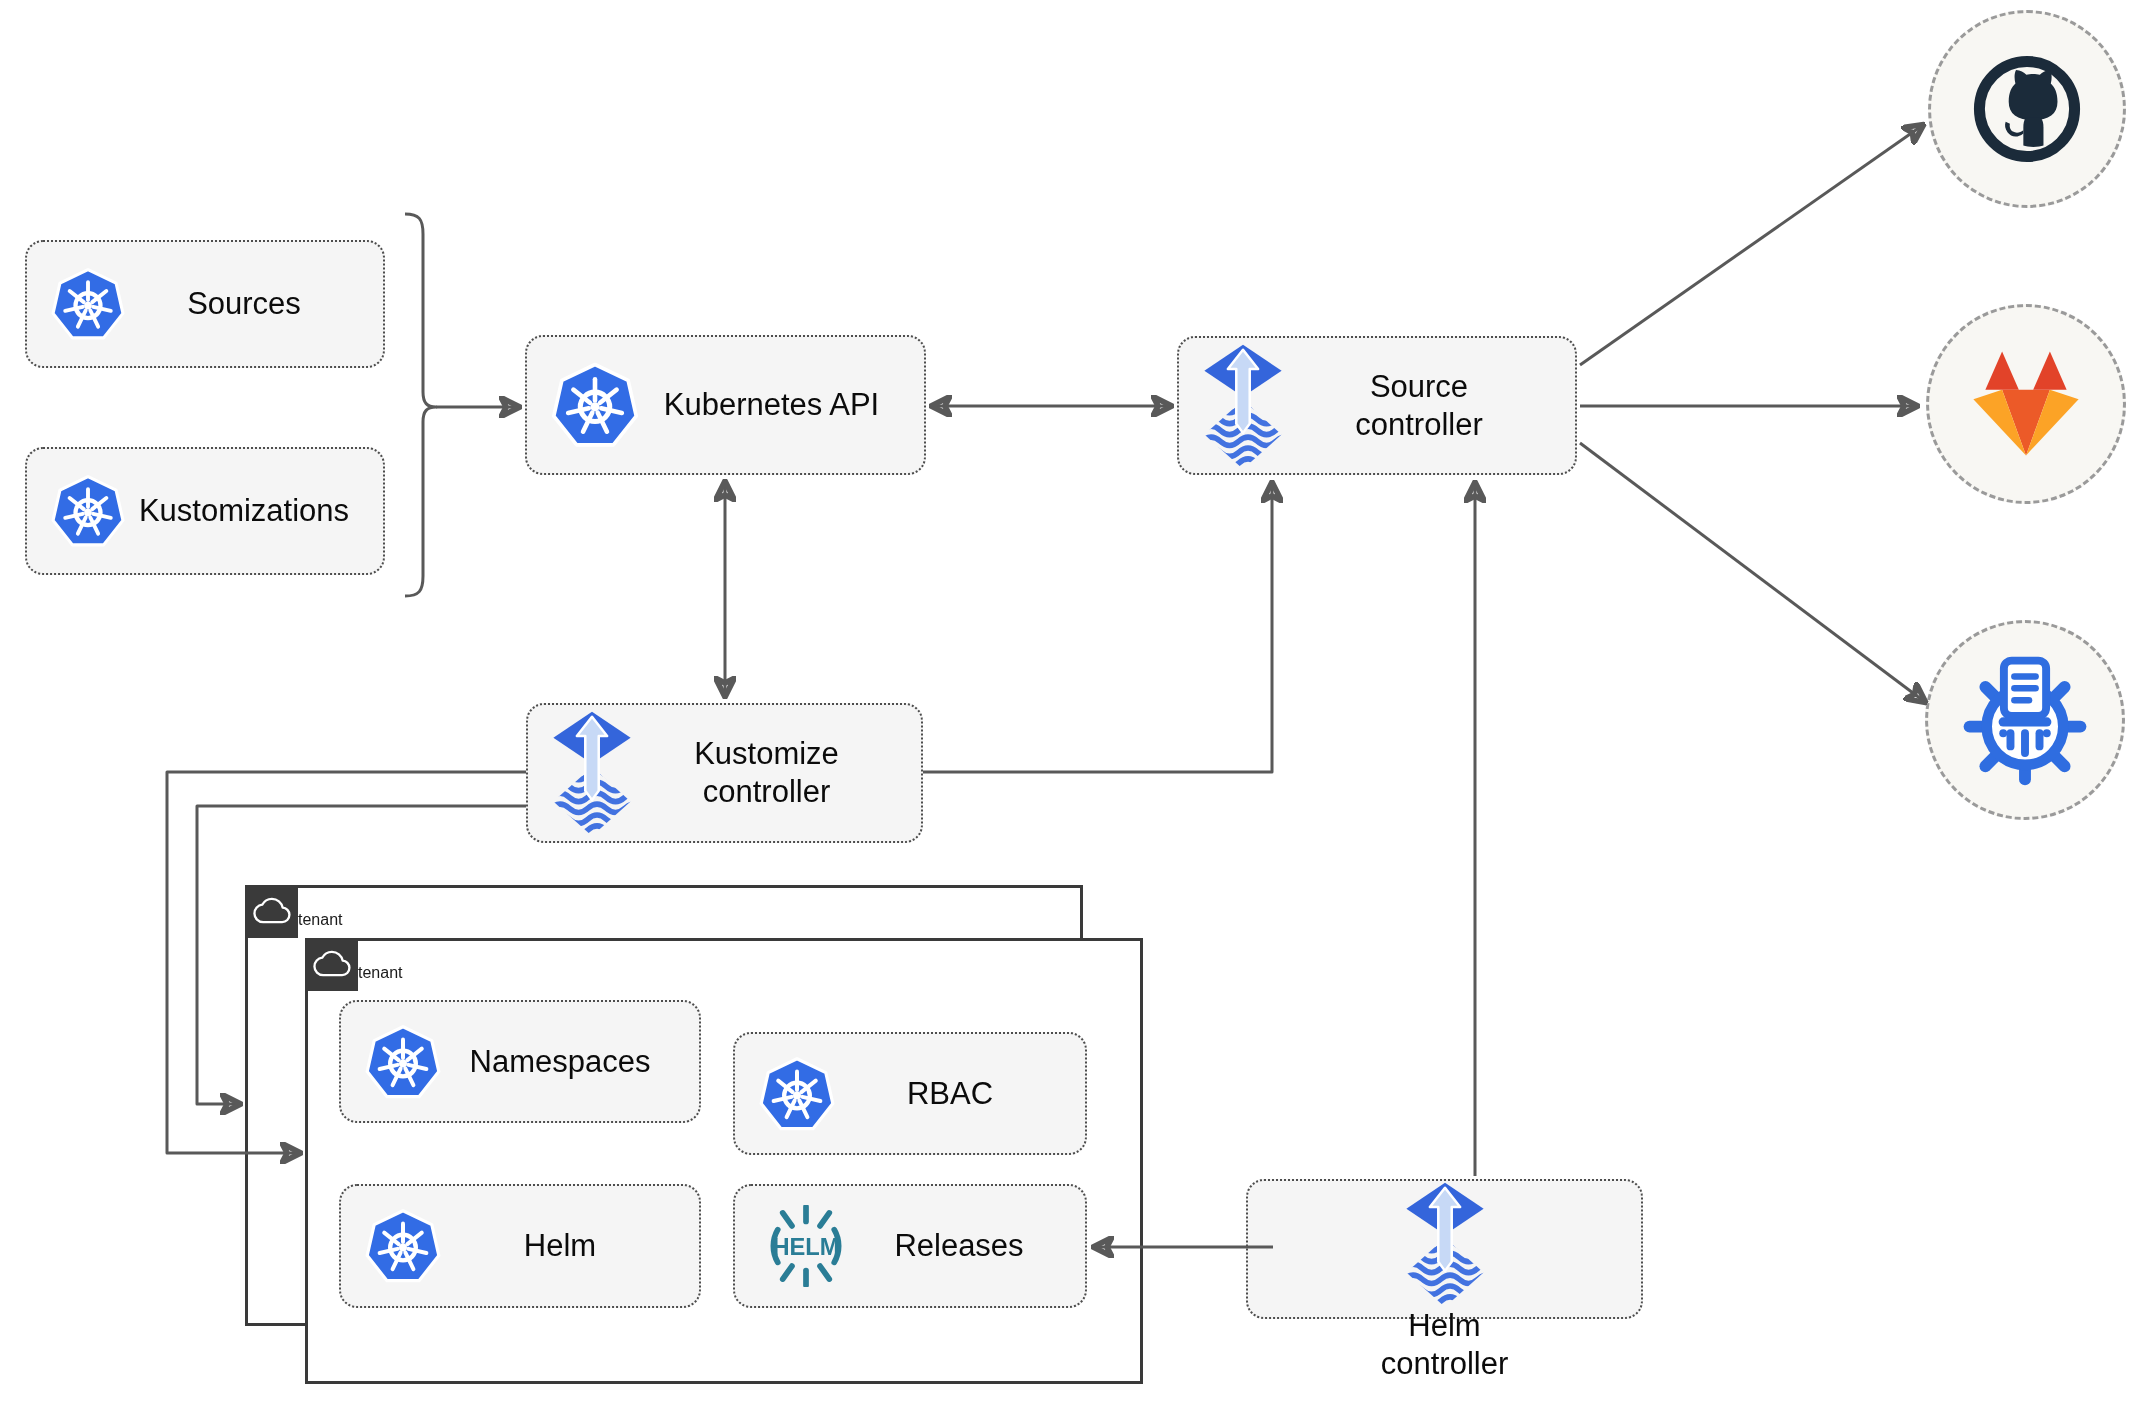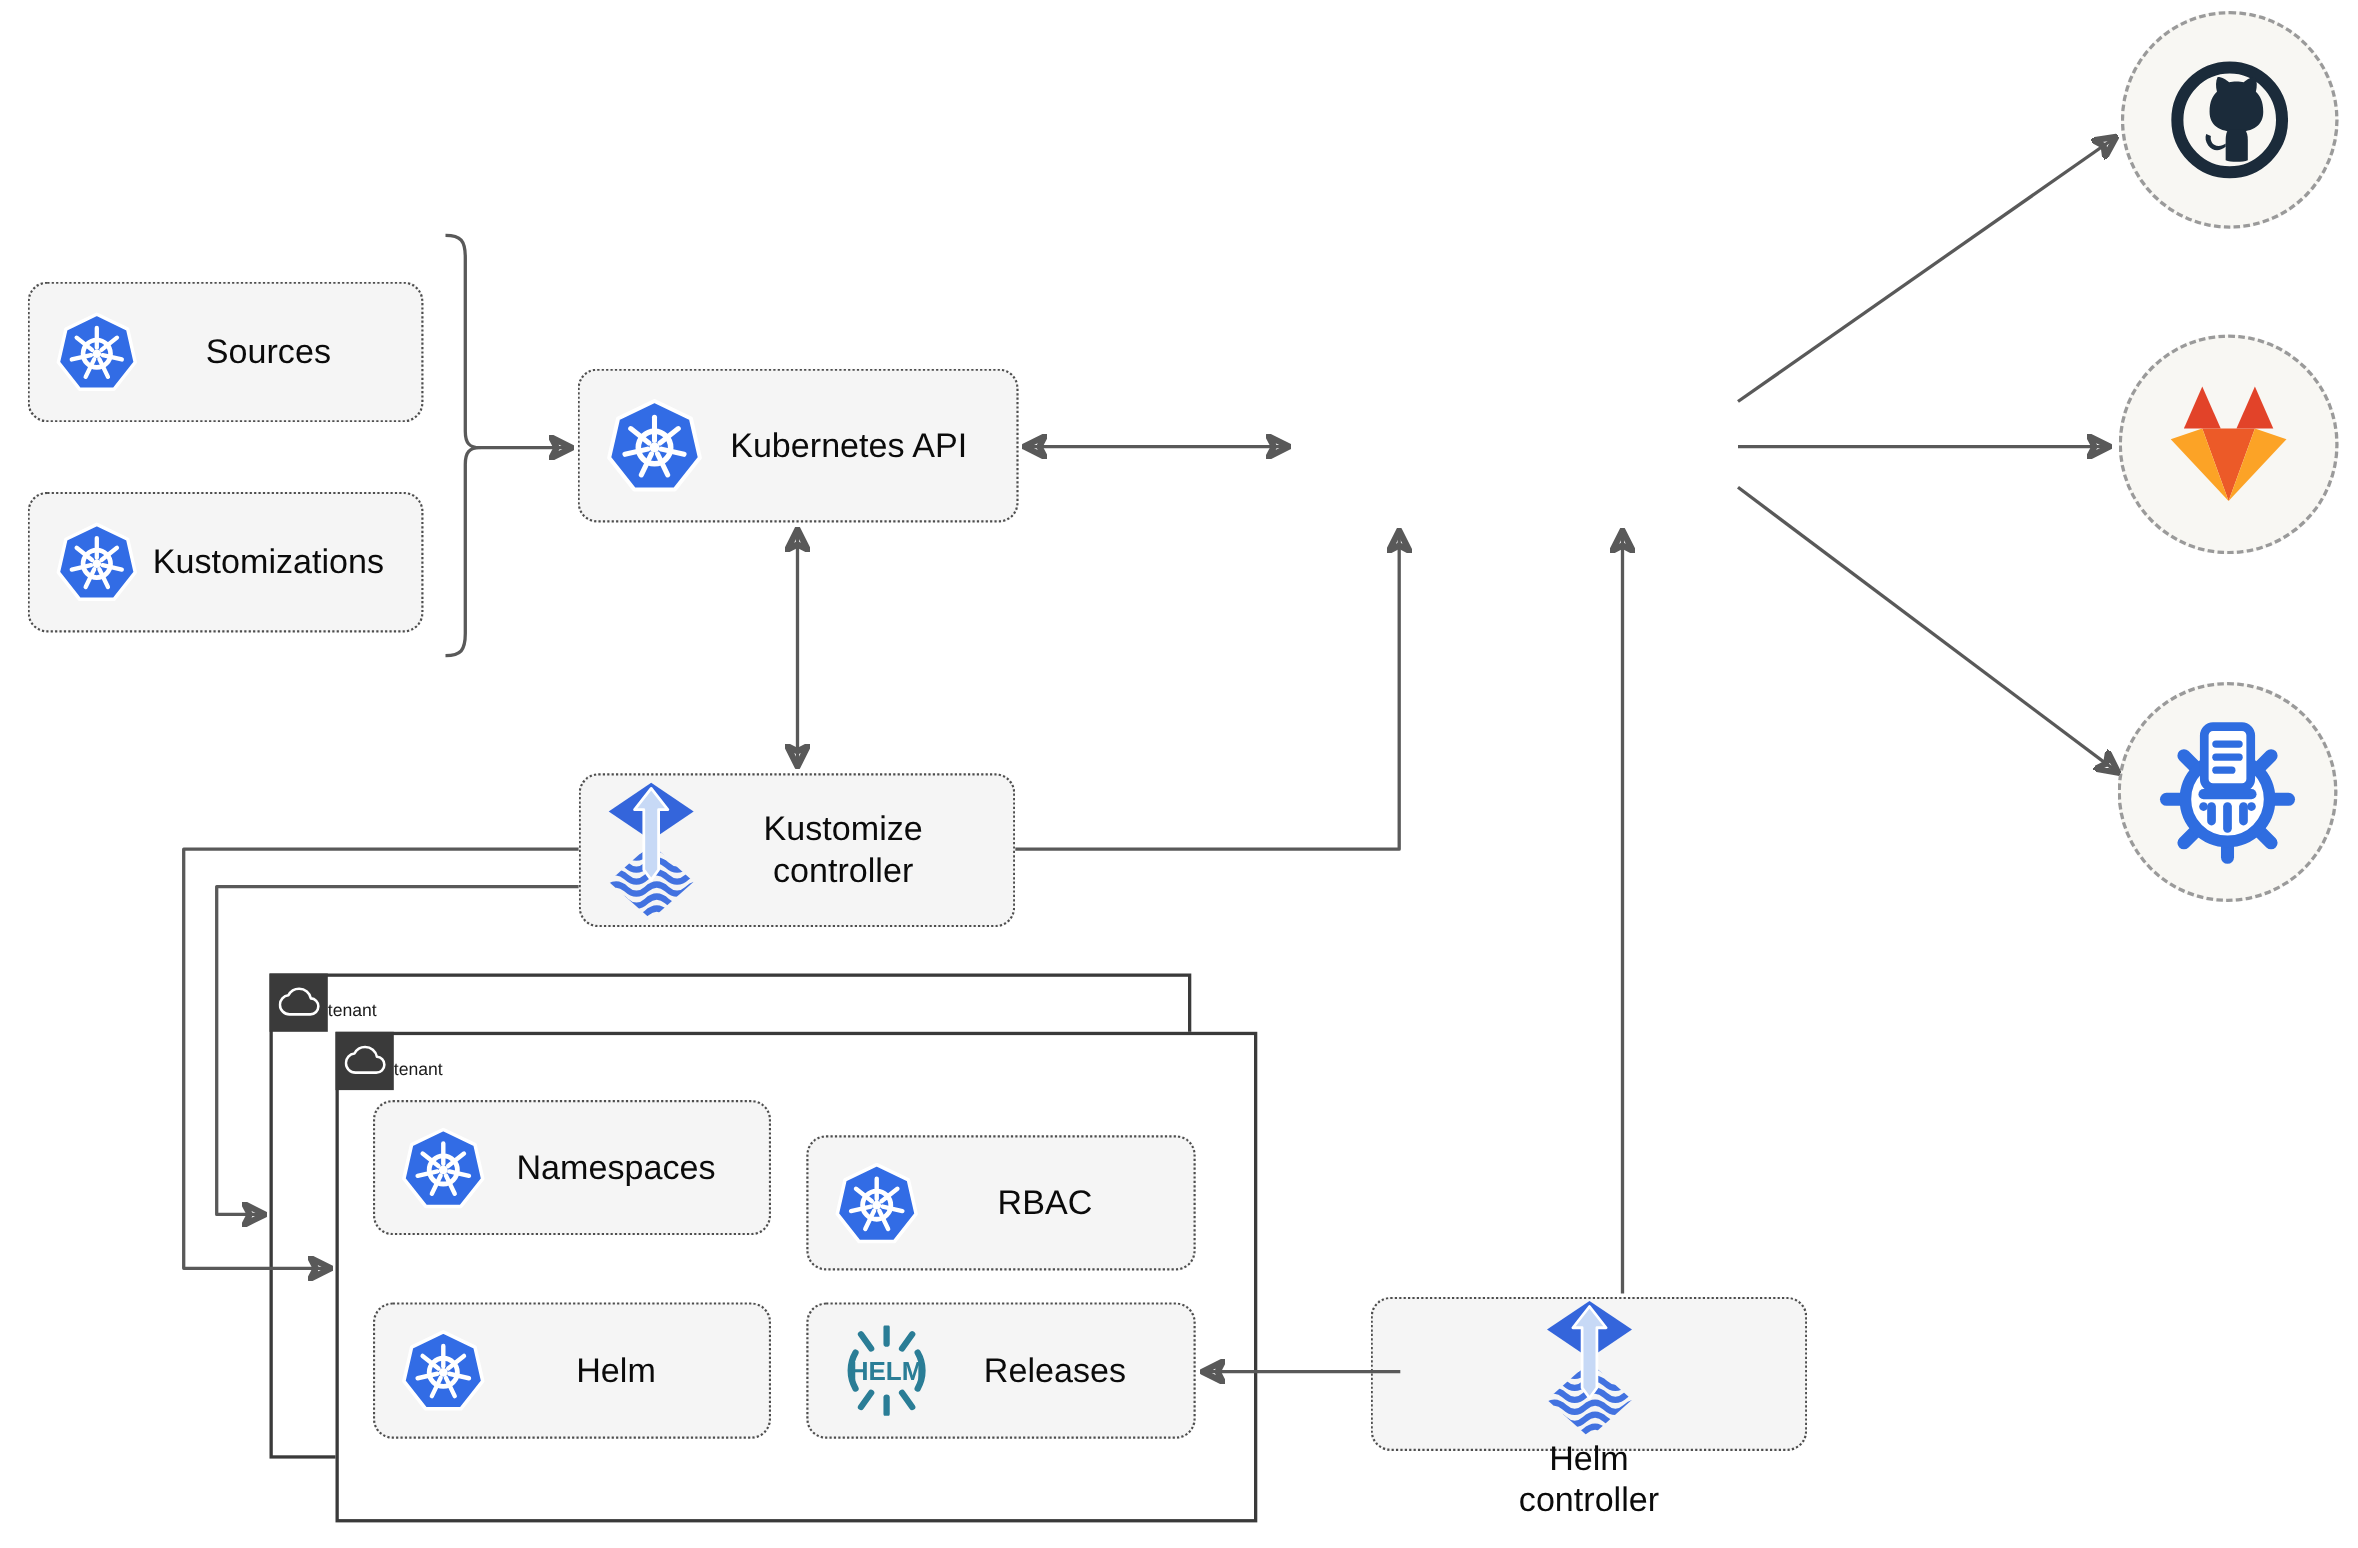--- a/index.html
+++ b/index.html
@@ -83,21 +83,21 @@
 
   <div class="tenant" style="left:305px;top:938px;width:838px;height:446px;">
     <div class="tab">
       <svg width="38" height="38" viewBox="0 0 24 24">
           <use href="#sym-cloud"></use>
         </svg>
     </div>
     <div class="tlabel">tenant</div>
   </div>
 
-  <div class="node" style="left:25px;top:256px;width:360px;height:128px;">
+  <div class="node" style="left:25px;top:240px;width:360px;height:128px;">
     <span class="icon">
       <svg width="78" height="78" viewBox="0 0 100 100">
           <use href="#sym-k8s"></use>
         </svg>
     </span>
     <span class="lbl">Sources</span>
   </div>
 
   <div class="node" style="left:25px;top:447px;width:360px;height:128px;">
     <span class="icon">
@@ -110,20 +110,28 @@
 
   <div class="node" style="left:525px;top:335px;width:401px;height:140px;">
     <span class="icon">
       <svg width="92" height="92" viewBox="0 0 100 100">
           <use href="#sym-k8s"></use>
         </svg>
     </span>
     <span class="lbl">Kubernetes API</span>
   </div>
 
+  <div class="node" style="left:1177px;top:336px;width:400px;height:139px;">
+    <span class="icon">
+      <svg width="84" height="126" viewBox="0 0 100 150">
+          <use href="#sym-flux"></use>
+        </svg>
+    </span>
+    <span class="lbl wrap">Source controller</span>
+  </div>
 
   <div class="node" style="left:526px;top:703px;width:397px;height:140px;">
     <span class="icon">
       <svg width="84" height="126" viewBox="0 0 100 150">
           <use href="#sym-flux"></use>
         </svg>
     </span>
     <span class="lbl wrap">Kustomize controller</span>
   </div>
 

